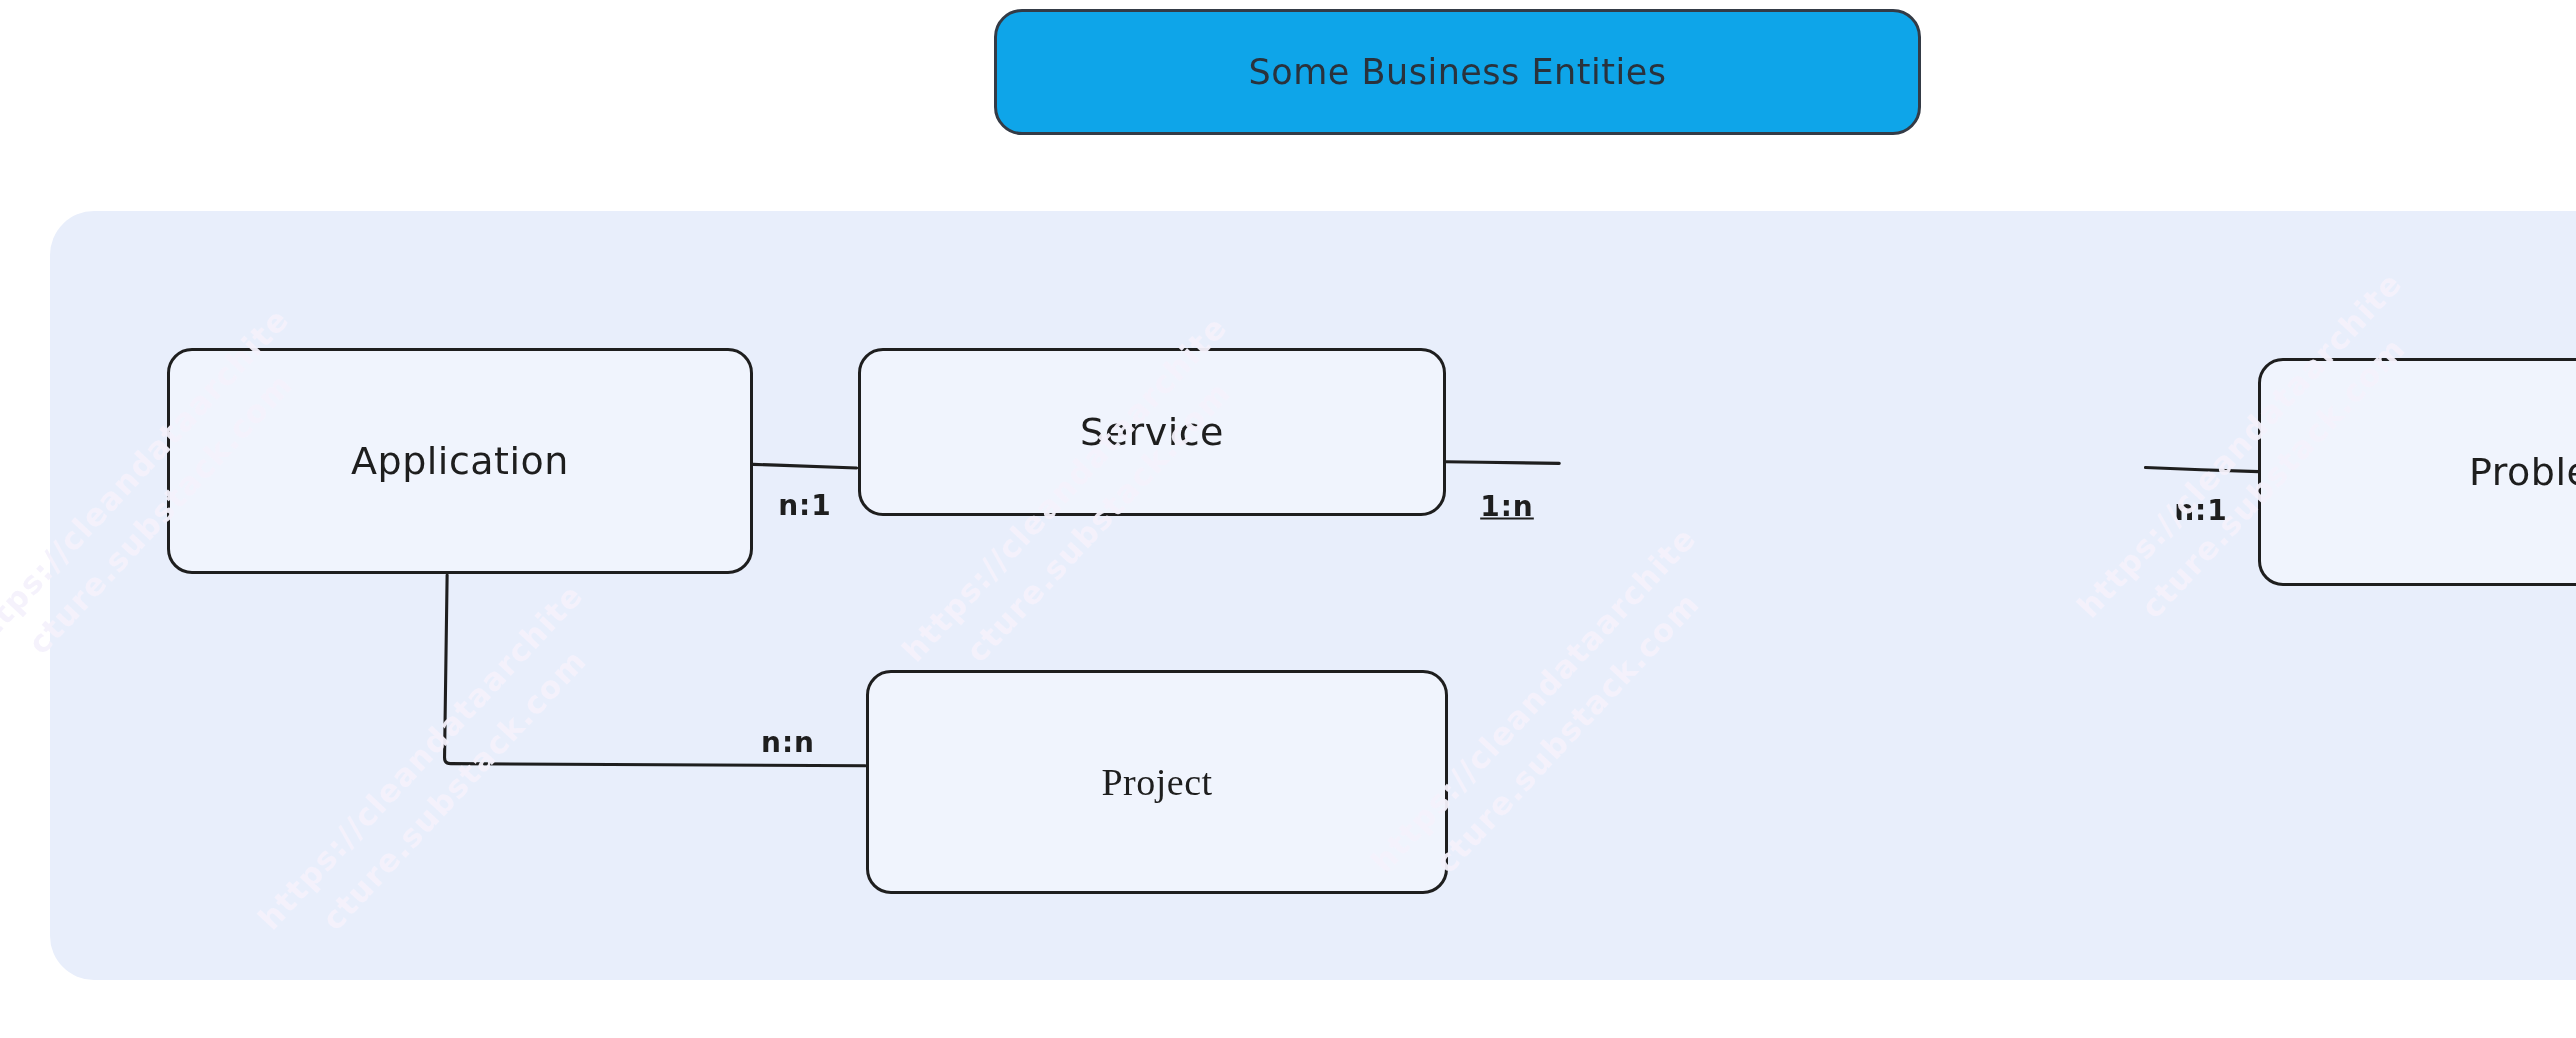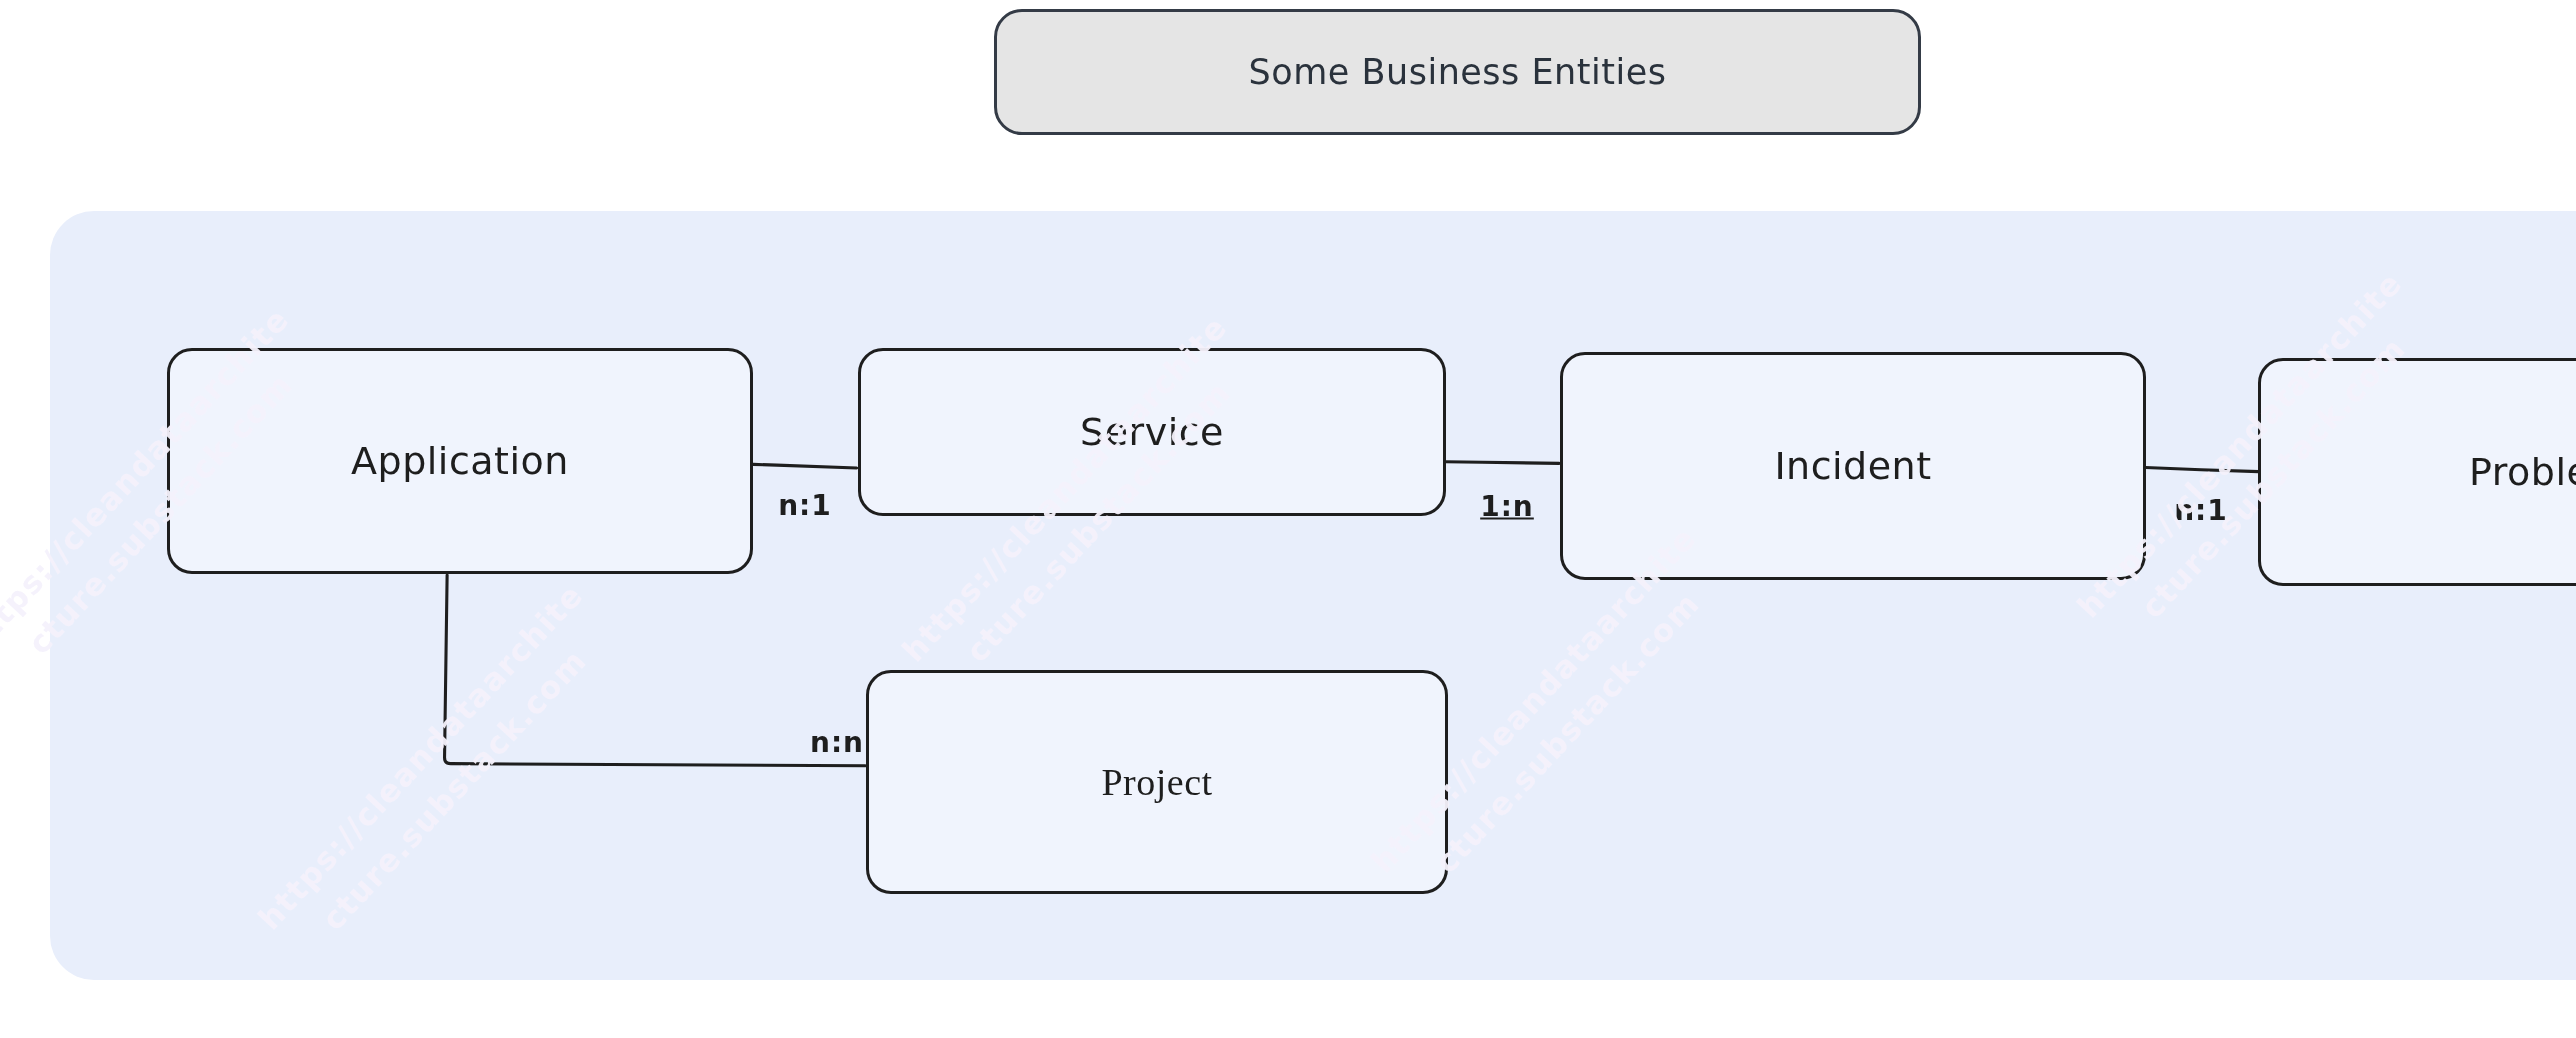--- a/index.html
+++ b/index.html
@@ -11,21 +11,21 @@
     height: 1039px;
     background: #ffffff;
     overflow: hidden;
   }
 
   
   .title-box {
     position: absolute;
     left: 994px; top: 9.3px;
     width: 927px; height: 126px;
-    background: #e5e5e5;
+    background: #0ea5e9;
     border: 3.1px solid #343b46;
     border-radius: 28px;
     display: flex; align-items: center; justify-content: center;
     box-sizing: border-box;
   }
   .title-box .title-text {
     font-size: 35px;
     letter-spacing: 0.5px;
     color: #2a323c;
     font-weight: 500;
@@ -80,21 +80,21 @@
     transform: translate(-50%, -50%);
     font-size: 28px;
     font-weight: bold;
     letter-spacing: 1px;
     color: #1e1e1e;
     white-space: nowrap;
   }
   .rel-ns  { left: 805px; top: 505px; }
   .rel-si  { left: 1507px; top: 506px; text-decoration: underline; }
   .rel-ip  { left: 2201px; top: 510px; }
-  .rel-ap  { left: 837px; top: 742px; text-align: right; }
+  .rel-ap  { left: 788px; top: 742px; text-align: right; }
 
   
   .watermark-layer {
     position: absolute; left: 0; top: 0;
     width: 2982px; height: 1039px;
     pointer-events: none;
     overflow: hidden;
   }
   .wm-block {
     position: absolute;
@@ -132,23 +132,20 @@
     <path d="M4165 907 C4238 910 4312 913 4385 915"></path>
     <path d="M868 1116 L863 1470 Q863 1482 875 1482 L1680 1486"></path>
   </svg>
 
   <div class="entity pos-application">
     <span class="entity-label">Application</span>
   </div>
   <div class="entity pos-service">
     <span class="entity-label">Service</span>
   </div>
-  <div class="entity pos-incident">
-    <span class="entity-label">Incident</span>
-  </div>
   <div class="entity pos-problem">
     <span class="entity-label">Problem</span>
   </div>
   <div class="entity pos-project">
     <span class="entity-label">Project</span>
   </div>
 
   <div class="rel-label rel-ns">n:1</div>
   <div class="rel-label rel-si">1:n</div>
   <div class="rel-label rel-ip">n:1</div>

